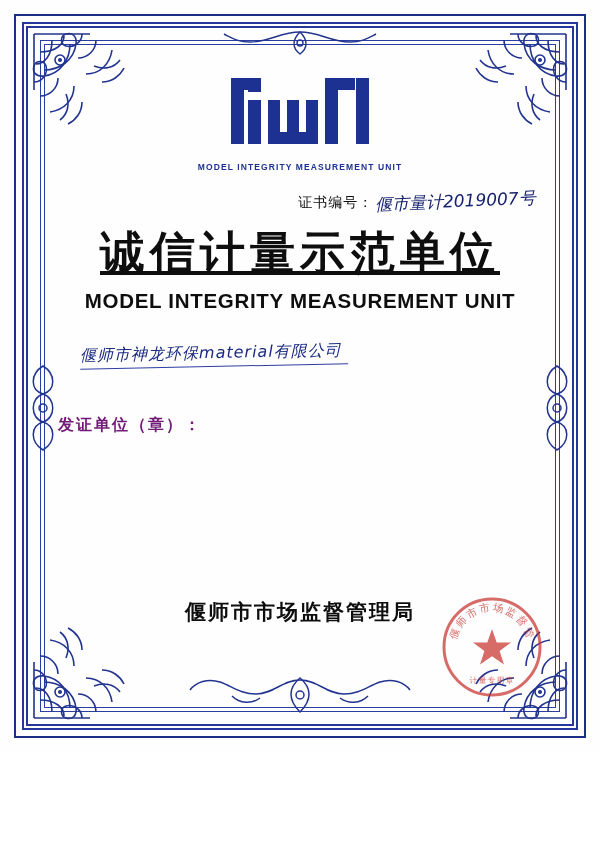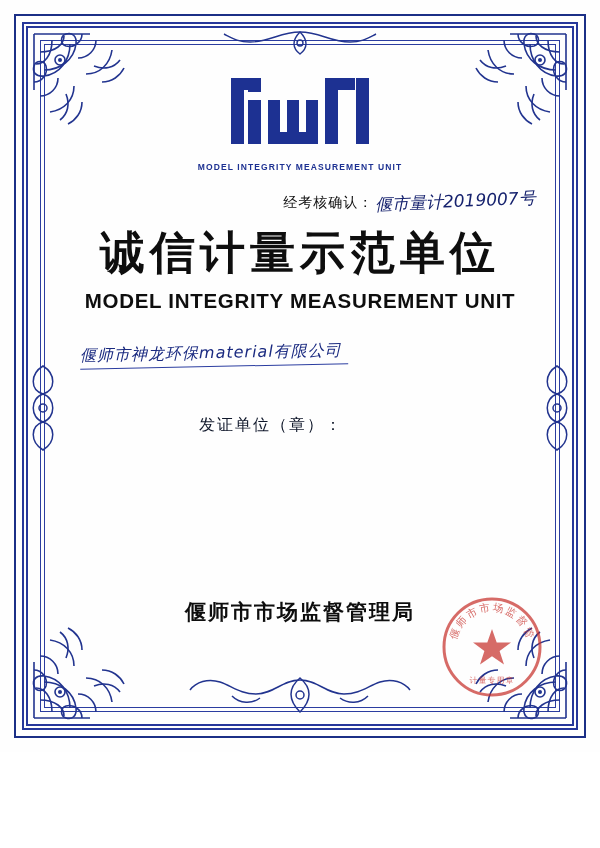--- a/index.html
+++ b/index.html
@@ -140,20 +140,21 @@
 
   
   .title-cn {
     margin-top: 10px;
     text-align: center;
     font-size: 45px;
     font-weight: bold;
     letter-spacing: 5px;
     color: #0e0e0e;
     font-family: "DejaVu Sans", sans-serif;
+    text-decoration: underline;
   }
   .title-en {
     margin-top: 6px;
     text-align: center;
     font-size: 20.5px;
     font-weight: bold;
     letter-spacing: .7px;
     color: #0e0e0e;
   }
 
@@ -181,27 +182,28 @@
     color: #101010;
     text-align: justify;
     text-justify: inter-ideograph;
     font-family: "DejaVu Sans", sans-serif;
   }
   .body-text .indent { display: inline-block; width: 2.1em; }
 
   
   .issuer-row {
     margin-top: 48px;
-    text-align: center;
+    text-align: left;
     padding-right: 58px;
     font-size: 16px;
     letter-spacing: 2px;
-    color: #0f172a;
+    color: #701a75;
     font-family: "DejaVu Sans", sans-serif;
     position: relative;
+    font-weight: bold;
   }
 
   
   .seal {
     position: absolute;
     right: 56px;
     top: 595px;
     width: 104px; height: 104px;
     opacity: .72;
   }
@@ -359,21 +361,21 @@
           <rect x="100" y="8" width="13" height="66"></rect>
           <rect x="100" y="8" width="30" height="12"></rect>
           <rect x="131" y="8" width="13" height="66"></rect>
           <rect x="23" y="8" width="13" height="14"></rect>
         </svg>
       </span>
       <div class="logo-sub">MODEL INTEGRITY MEASUREMENT UNIT</div>
     </div>
 
     <div class="cert-no-row">
-      <span class="cert-no-label">经考核确认：</span>
+      <span class="cert-no-label">证书编号：</span>
       <span class="cert-no-value">偃市量计2019007号</span>
     </div>
 
     <div class="title-cn">诚信计量示范单位</div>
     <div class="title-en">MODEL INTEGRITY MEASUREMENT UNIT</div>
 
     <div><span class="recipient">偃师市神龙环保material有限公司</span></div>
 
 
     <div class="issuer-row">发证单位（章）：</div>

